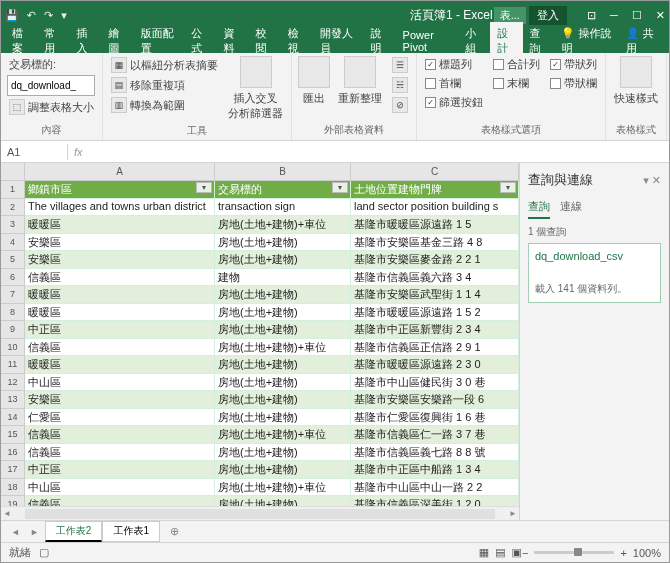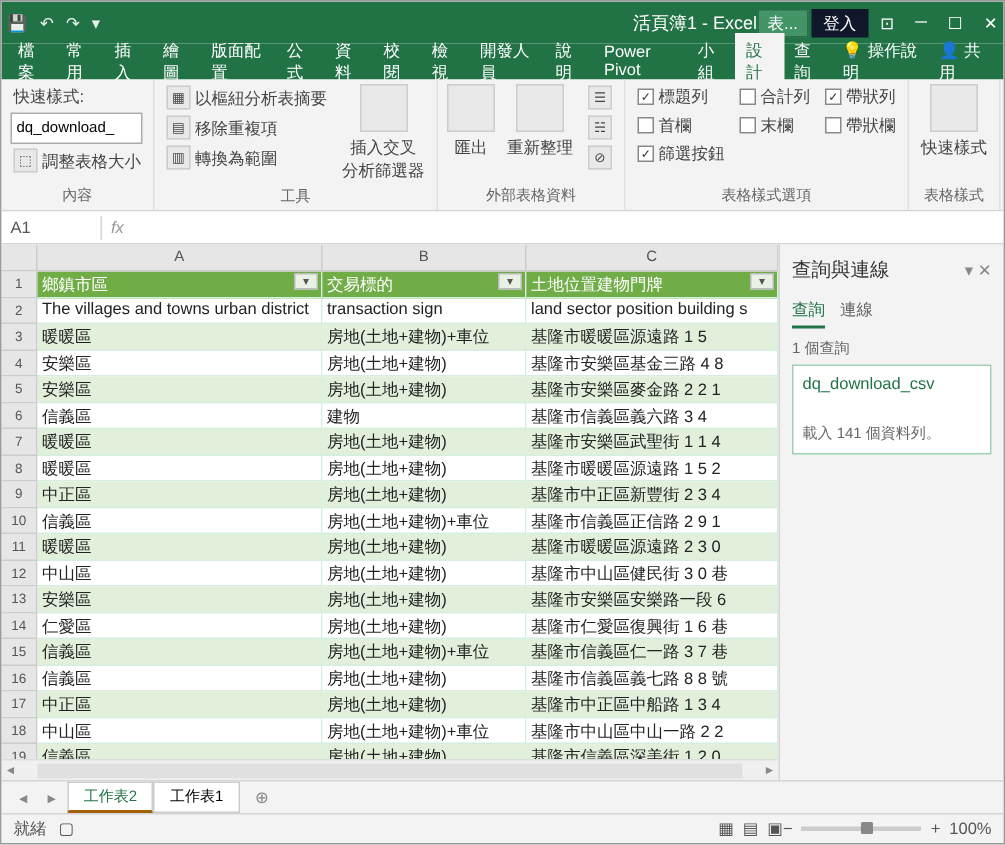--- a/index.html
+++ b/index.html
@@ -3,21 +3,21 @@
 <meta charset="utf-8">
 <style>
 *{margin:0;padding:0;box-sizing:border-box;font-family:"Microsoft JhengHei","Segoe UI",sans-serif;font-size:11px}
 body{background:#fff;width:670px;height:563px;overflow:hidden;display:flex;flex-direction:column;border:1px solid #999}
 .titlebar{background:#217346;color:#fff;height:28px;display:flex;align-items:center;padding:0 4px}
 .qat{display:flex;align-items:center;gap:8px}
 .qat span{opacity:.9}
 .title{flex:1;text-align:right;font-size:12px}
 .wincontrols{display:flex;gap:14px;font-size:12px}
 .tbox{background:#439467;padding:1px 6px;border:1px solid #2d6b4a;margin-right:2px}
-.login{background:#0f172a;padding:2px 8px;margin-right:8px}
+.login{background:#14532d;padding:2px 8px;margin-right:20px}
 .ribbontabs{background:#217346;color:#fff;height:24px;display:flex;align-items:center;padding:0 4px;font-size:11px}
 .ribbontabs .tab{padding:4px 7px;cursor:pointer}
 .ribbontabs .tab.active{background:#f3f3f3;color:#217346}
 .ribbontabs .spacer{flex:1}
 .ribbon{background:#f3f3f3;border-bottom:1px solid #d4d4d4;height:88px;display:flex}
 .rgroup{border-right:1px solid #e1e1e1;padding:3px 6px;display:flex;flex-direction:column;font-size:10px}
 .rgroup .content{flex:1;display:flex;gap:6px;align-items:flex-start}
 .rgroup .glabel{text-align:center;color:#666;font-size:10px;padding-top:2px}
 .rstack{display:flex;flex-direction:column;gap:2px}
 .ritem{display:flex;align-items:center;gap:3px;padding:1px 2px;color:#444;white-space:nowrap}
@@ -48,21 +48,21 @@
 .pane h3{font-size:13px;color:#333;font-weight:400}
 .panetabs{display:flex;gap:10px;margin:10px 0 6px;font-size:11px}
 .panetabs span{color:#666;padding-bottom:3px}
 .panetabs span.active{color:#217346;border-bottom:2px solid #217346}
 .qcard{background:#fff;border:1px solid #9fd0b3;padding:6px;margin-top:4px}
 .qcard .qn{color:#217346;font-size:11px}
 .qcard .qd{color:#666;font-size:10px;margin-top:20px}
 .sheettabs{height:22px;background:#f3f3f3;border-top:1px solid #d4d4d4;display:flex;align-items:center;padding:0 6px;gap:2px}
 .sheettabs .nav{color:#888;font-size:9px;padding:0 4px}
 .stab{padding:2px 10px;border:1px solid #ccc;background:#fff;font-size:10px}
-.stab.active{border-bottom:2px solid #a16207;color:#217346}
+.stab.active{border-bottom:2px solid #000000;color:#217346}
 .statusbar{height:20px;background:#f3f3f3;border-top:1px solid #d4d4d4;display:flex;align-items:center;padding:0 8px;font-size:10px;color:#555}
 .statusbar .sp{flex:1}
 .zoom{display:flex;align-items:center;gap:6px}
 .slider{width:80px;height:3px;background:#ccc;position:relative}
 .slider::after{content:"";position:absolute;left:50%;top:-3px;width:8px;height:8px;background:#888;border-radius:1px}
 .paneh{display:flex;justify-content:space-between;align-items:center}
 .hscroll{height:14px;background:#f0f0f0;border-top:1px solid #ddd;display:flex;align-items:center}
 .hscroll .track{flex:1;margin:0 12px;height:10px;background:#e0e0e0;position:relative}
 .hscroll .arrow{width:12px;text-align:center;color:#888;font-size:8px}
 </style>
@@ -105,21 +105,21 @@
     <span class="tab">查詢</span>
     <div class="spacer"></div>
     <span class="tab">💡 操作說明</span>
     <span class="tab">👤 共用</span>
   </div>
 
 <div class="ribbon">
   <div class="rgroup">
     <div class="content">
         <div class="rstack">
-      <div class="ritem">快速樣式:</div>
+      <div class="ritem">交易標的:</div>
       <input class="tname" value="dq_download_" style="">
       <div class="ritem">
             <span class="ricon">⬚</span>
             <span>調整表格大小</span>
           </div>
     </div>
       </div>
     <div class="glabel">內容</div>
   </div>
   <div class="rgroup">

